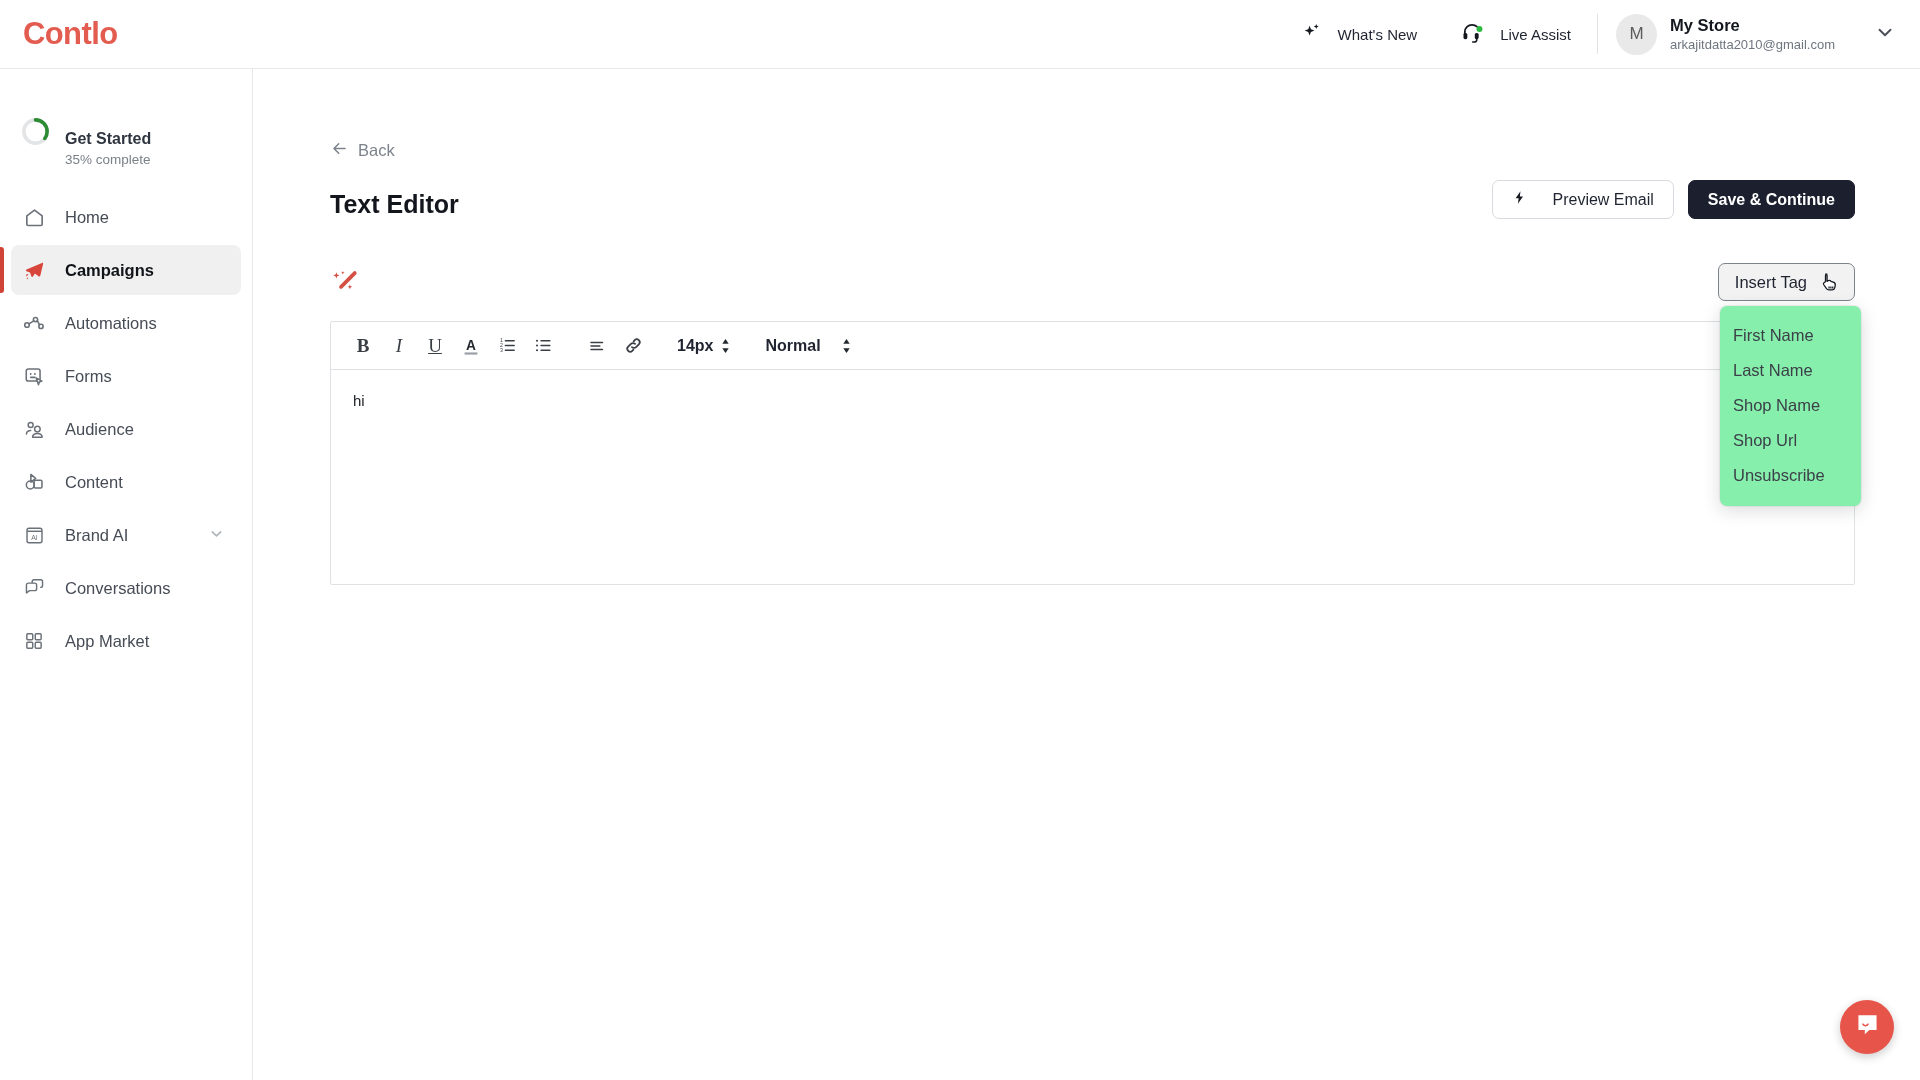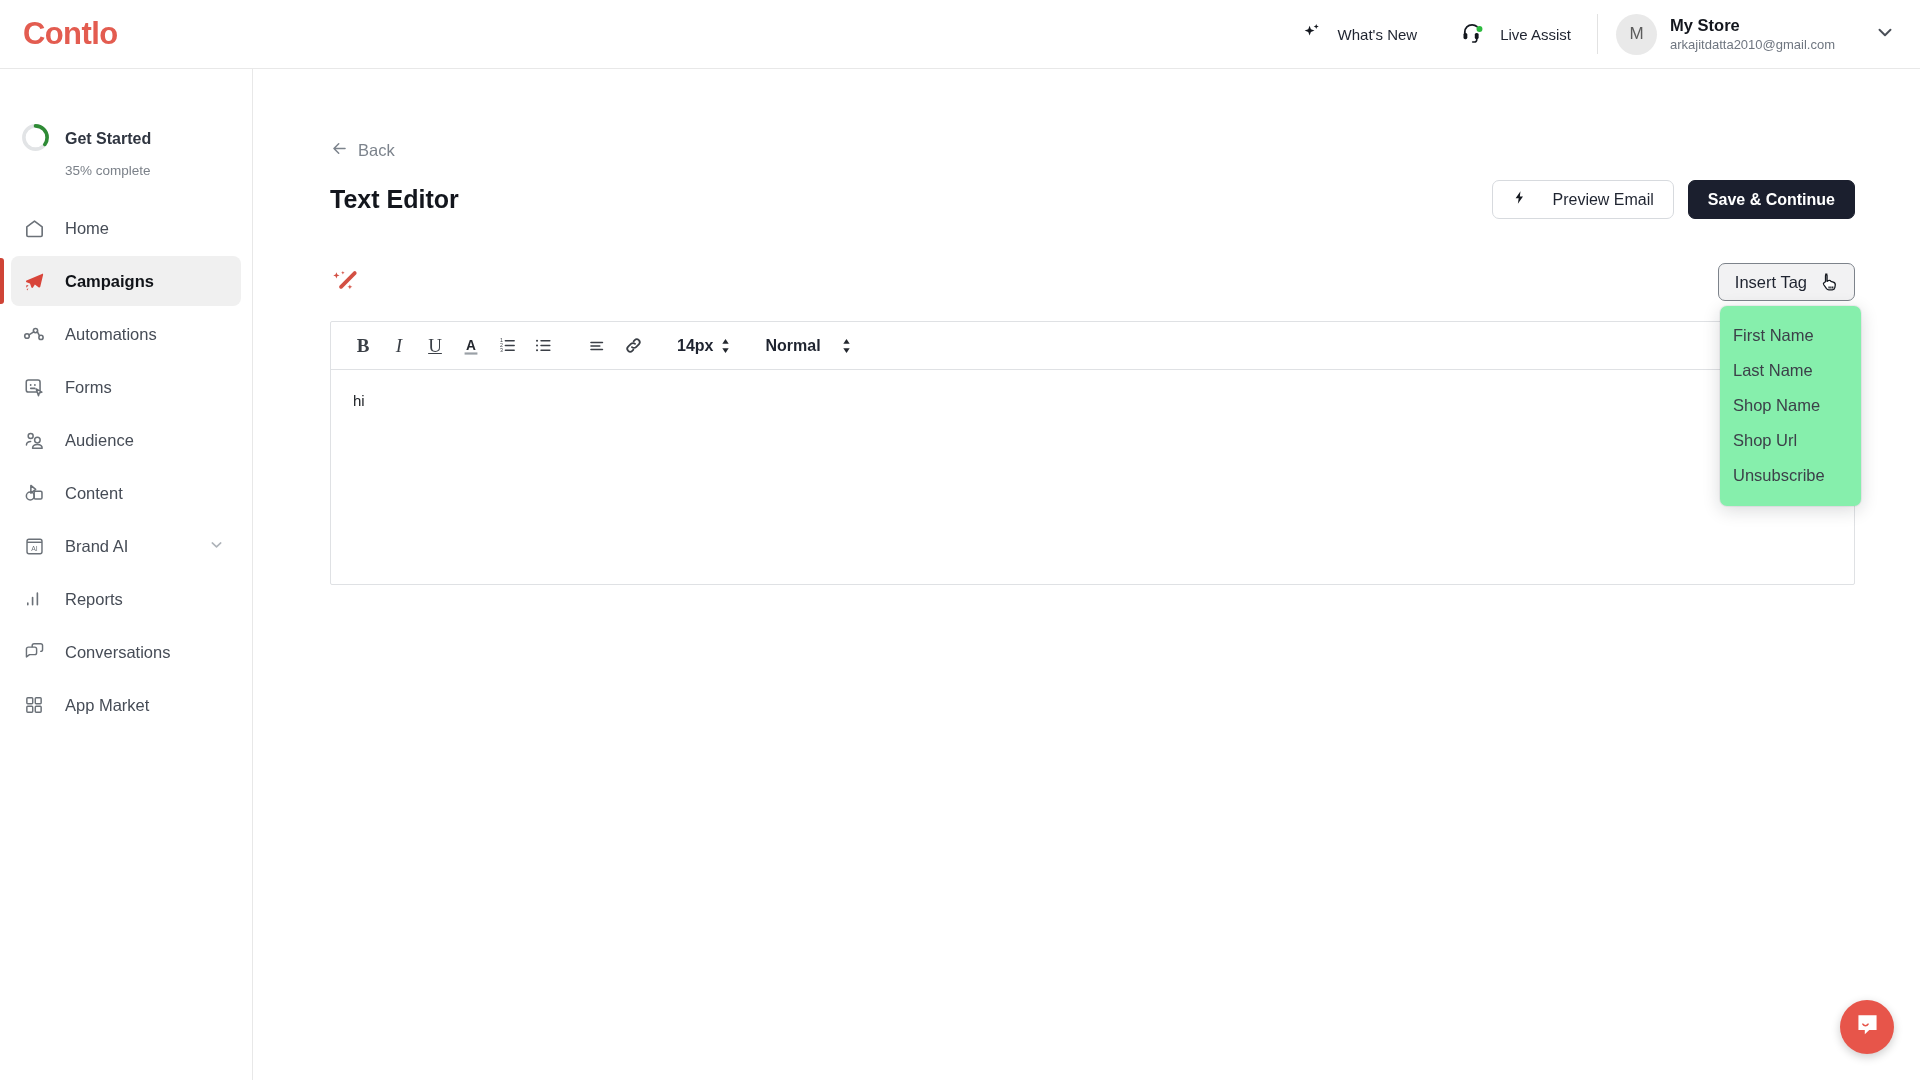--- a/index.html
+++ b/index.html
@@ -46,21 +46,21 @@
 
   
   .sidebar {
     position: absolute; left: 0; top: 69px; width: 253px; height: 1011px;
     background: #fff; border-right: 1px solid #e8e8e8; padding-top: 18px;
   }
   .getstarted { display: flex; align-items: center; gap: 14px; padding: 8px 0 8px 20px; cursor: pointer; }
   .ring { width: 31px; height: 31px; flex: 0 0 31px; }
   .gs-text { line-height: 1.3; }
   .gs-title { font-size: 16px; font-weight: bold; color: #2f3540; margin-top: 34px; }
-  .gs-sub { font-size: 13.5px; color: #7b8189; margin-top: 12px; }
+  .gs-sub { font-size: 13.5px; color: #7b8189; margin-top: 1px; }
 
   .nav { margin-top: 16px; }
   .nav-item {
     display: flex; align-items: center; gap: 18px;
     height: 50px; margin: 3px 11px 3px 11px; padding-left: 10px;
     border-radius: 8px; cursor: pointer; position: relative;
   }
   .nav-item .lbl { font-size: 16.5px; color: #464c56; }
   .nav-item.active { background: #f0f0f0; }
   .nav-item.active .lbl { color: #101318; font-weight: bold; }
@@ -70,21 +70,21 @@
   }
   .nav-ico { width: 26px; height: 26px; flex: 0 0 26px; display:flex; align-items:center; justify-content:center; color: #6b7178; }
   .nav-chev { margin-left: auto; margin-right: 16px; color: #aeb3b9; }
 
   
   .main { position: absolute; left: 253px; top: 69px; width: 1667px; height: 1011px; background: #fff; }
   .back {
     display: inline-flex; align-items: center; gap: 9px;
     margin: 70px 0 0 77px; font-size: 16.5px; color: #7c838c; cursor: pointer;
   }
-  .title-row { display: flex; align-items: center; margin: 18px 65px 0 77px; }
+  .title-row { display: flex; align-items: flex-end; margin: 18px 65px 0 77px; }
   .page-title { font-size: 25px; font-weight: bold; color: #13161d; }
   .title-actions { margin-left: auto; display: flex; align-items: center; gap: 14px; }
   .btn {
     display: inline-flex; align-items: center; gap: 26px;
     height: 39px; padding: 0 19px; border-radius: 7px;
     font-size: 16px; cursor: pointer; white-space: nowrap;
   }
   .btn-outline { background: #fff; border: 1px solid #d7dade; color: #1f2430; font-weight: 500; }
   .btn-dark { background: #1b1f2e; color: #fff; font-weight: bold; border: 1px solid #1b1f2e; }
 
@@ -292,28 +292,20 @@
           </svg>
         </span>
         <span class="lbl">Brand AI</span>
         <span class="nav-chev">
           <svg width="17" height="17" viewBox="0 0 24 24" fill="none">
             <path d="M6 9.8l6 5.6 6-5.6" stroke="#aeb3b9" stroke-width="2.2" stroke-linecap="round" stroke-linejoin="round"></path>
           </svg>
         </span>
       </div>
 
-      <div class="nav-item">
-        <span class="nav-ico">
-          <svg width="23" height="23" viewBox="0 0 24 24" fill="none" stroke="#6b7178" stroke-width="1.7" stroke-linecap="round">
-            <path d="M5 17.4v-1.6M10 17.4V10M15 17.4V5.4"></path>
-          </svg>
-        </span>
-        <span class="lbl">Reports</span>
-      </div>
 
       <div class="nav-item">
         <span class="nav-ico">
           <svg width="23" height="23" viewBox="0 0 24 24" fill="none" stroke="#6b7178" stroke-width="1.5" stroke-linejoin="round">
             <path d="M3.6 8.4a2 2 0 0 1 2-2h6.6a2 2 0 0 1 2 2v3.8a2 2 0 0 1-2 2H6.8l-3.2 2.4z"></path>
             <path d="M9.6 6.4V4.8a2 2 0 0 1 2-2h6.8a2 2 0 0 1 2 2v4a2 2 0 0 1-2 2h-.5"></path>
           </svg>
         </span>
         <span class="lbl">Conversations</span>
       </div>

